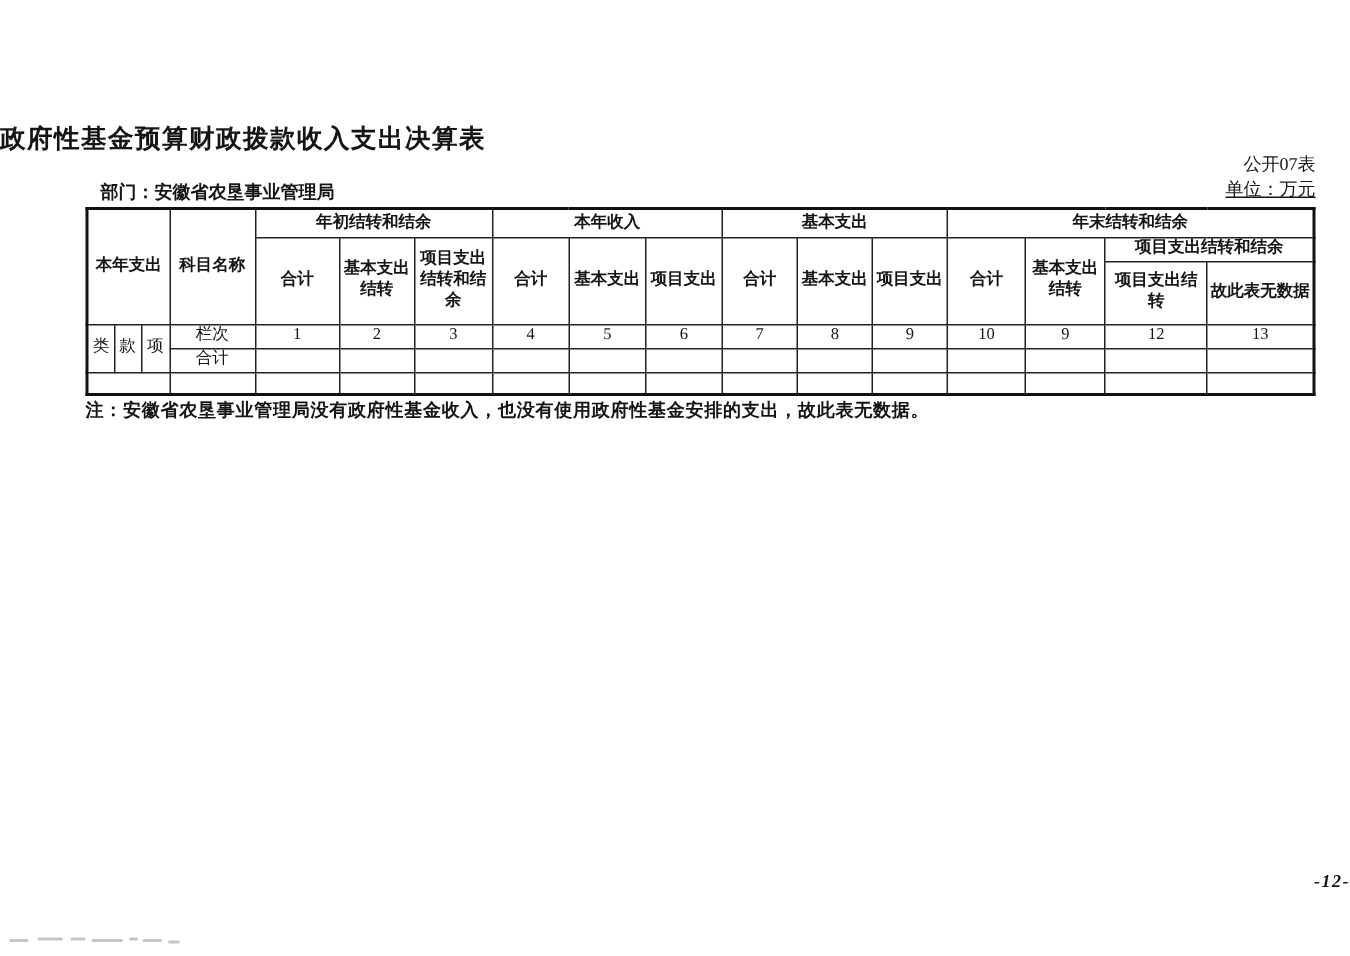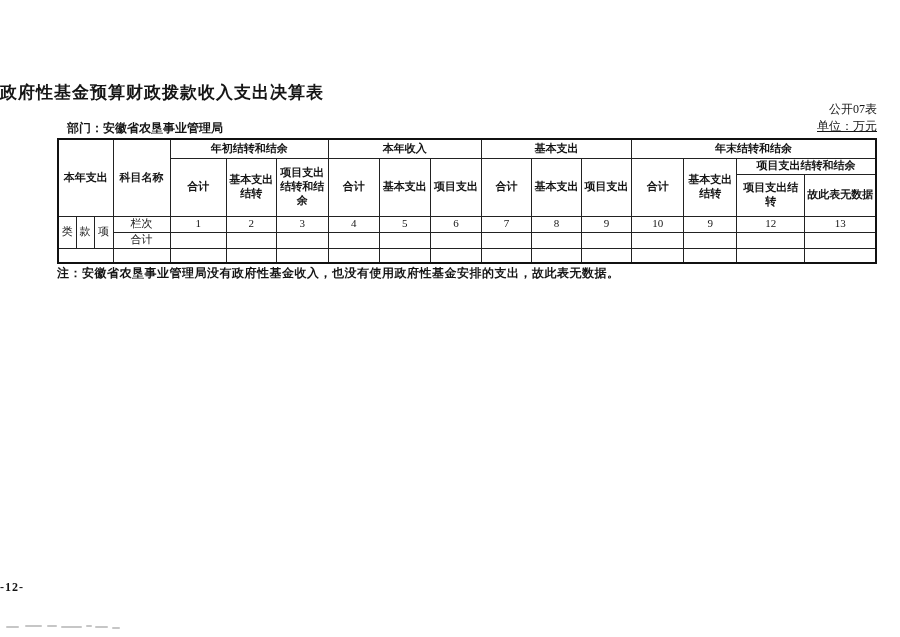--- a/index.html
+++ b/index.html
@@ -60,23 +60,24 @@
   .note {
     position: absolute;
     top: 265px; left: 57px;
     font-size: 12px;
     font-weight: 700;
     letter-spacing: 0.5px;
   }
   .pagenum {
     position: absolute;
     top: 580px; left: 0; width: 100%;
-    text-align: left;
-    font-size: 12px;
-    font-weight: 700;
+    text-align: right;
+    font-size: 12px;
+    font-weight: 700;
+    font-style: italic;
     letter-spacing: 1px;
   }
   .artifacts { position: absolute; left: 0; top: 0; width: 100%; height: 100%; pointer-events: none; }
   .artifacts .dash { position: absolute; background: #b8b8b8; height: 2px; border-radius: 1px; opacity: 0.8; }
 </style>
 </head>
 <body>
 
 <div class="page">
 

